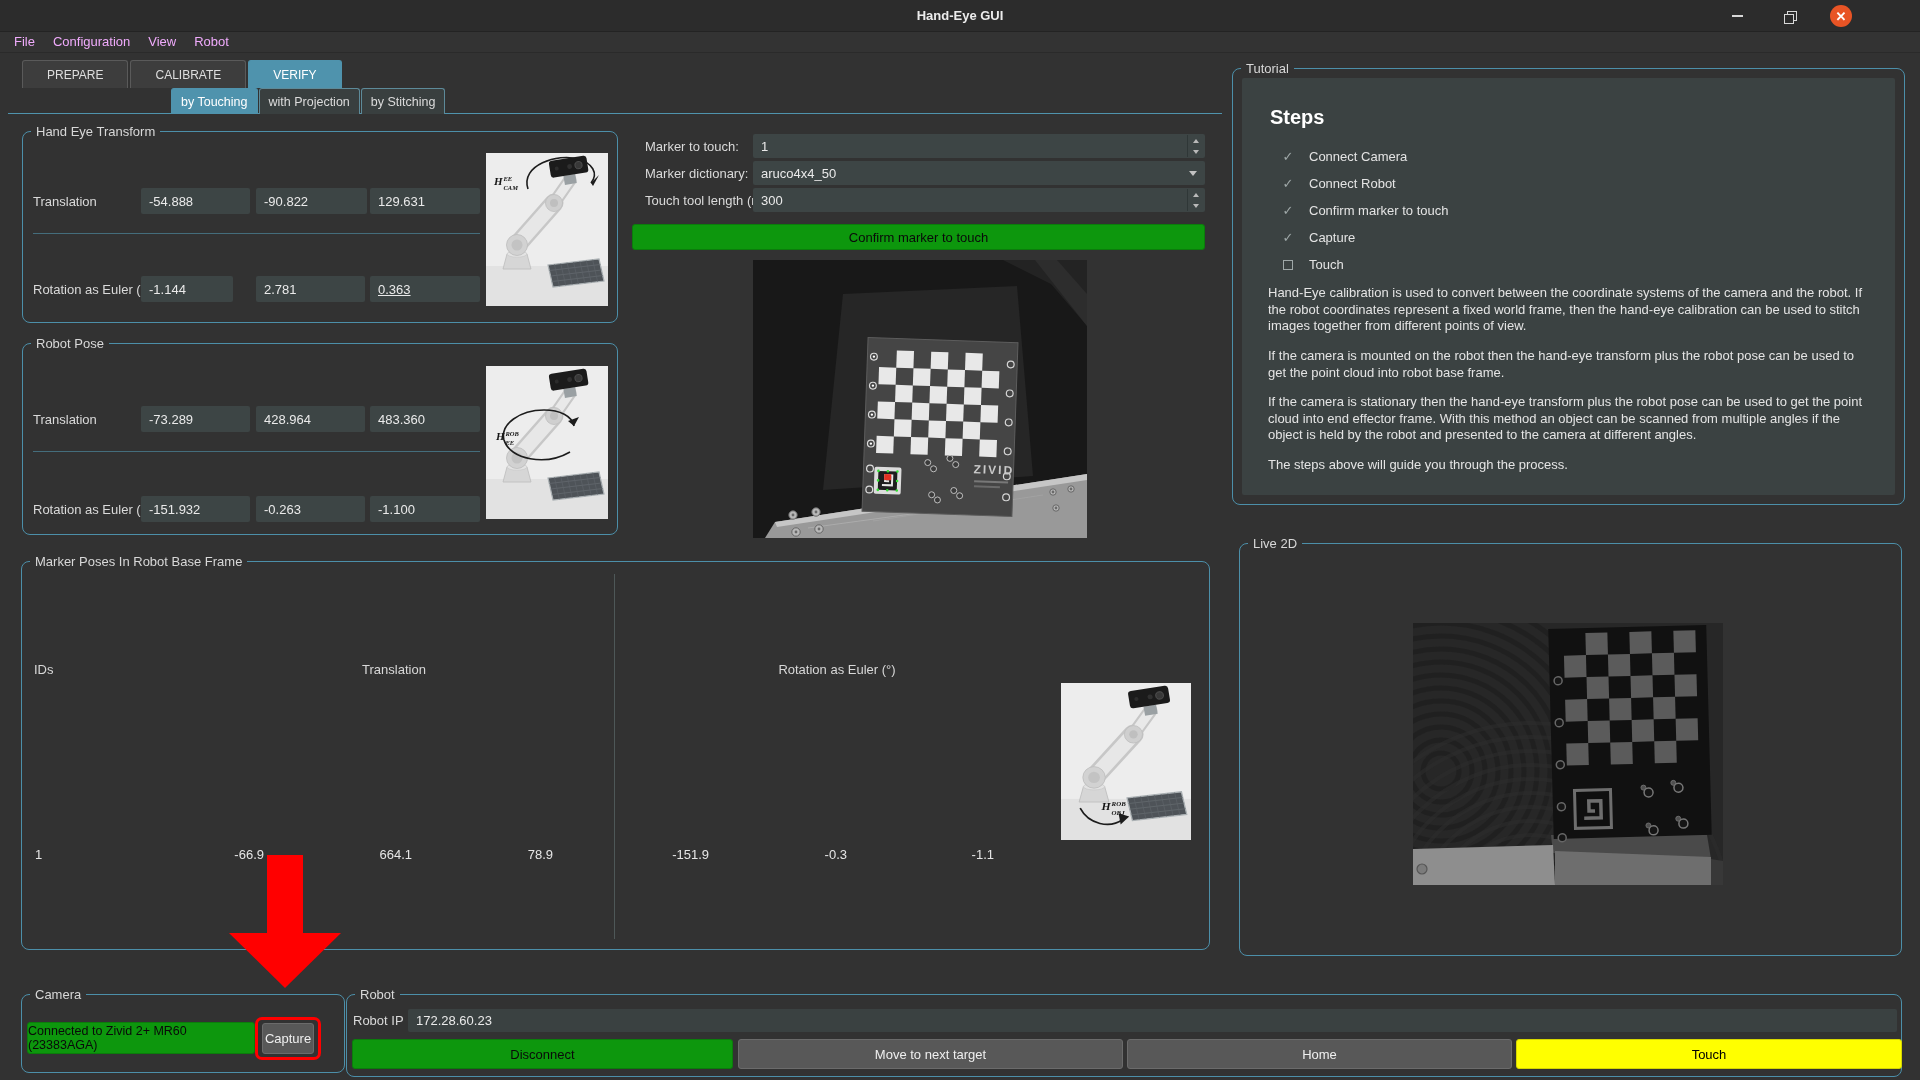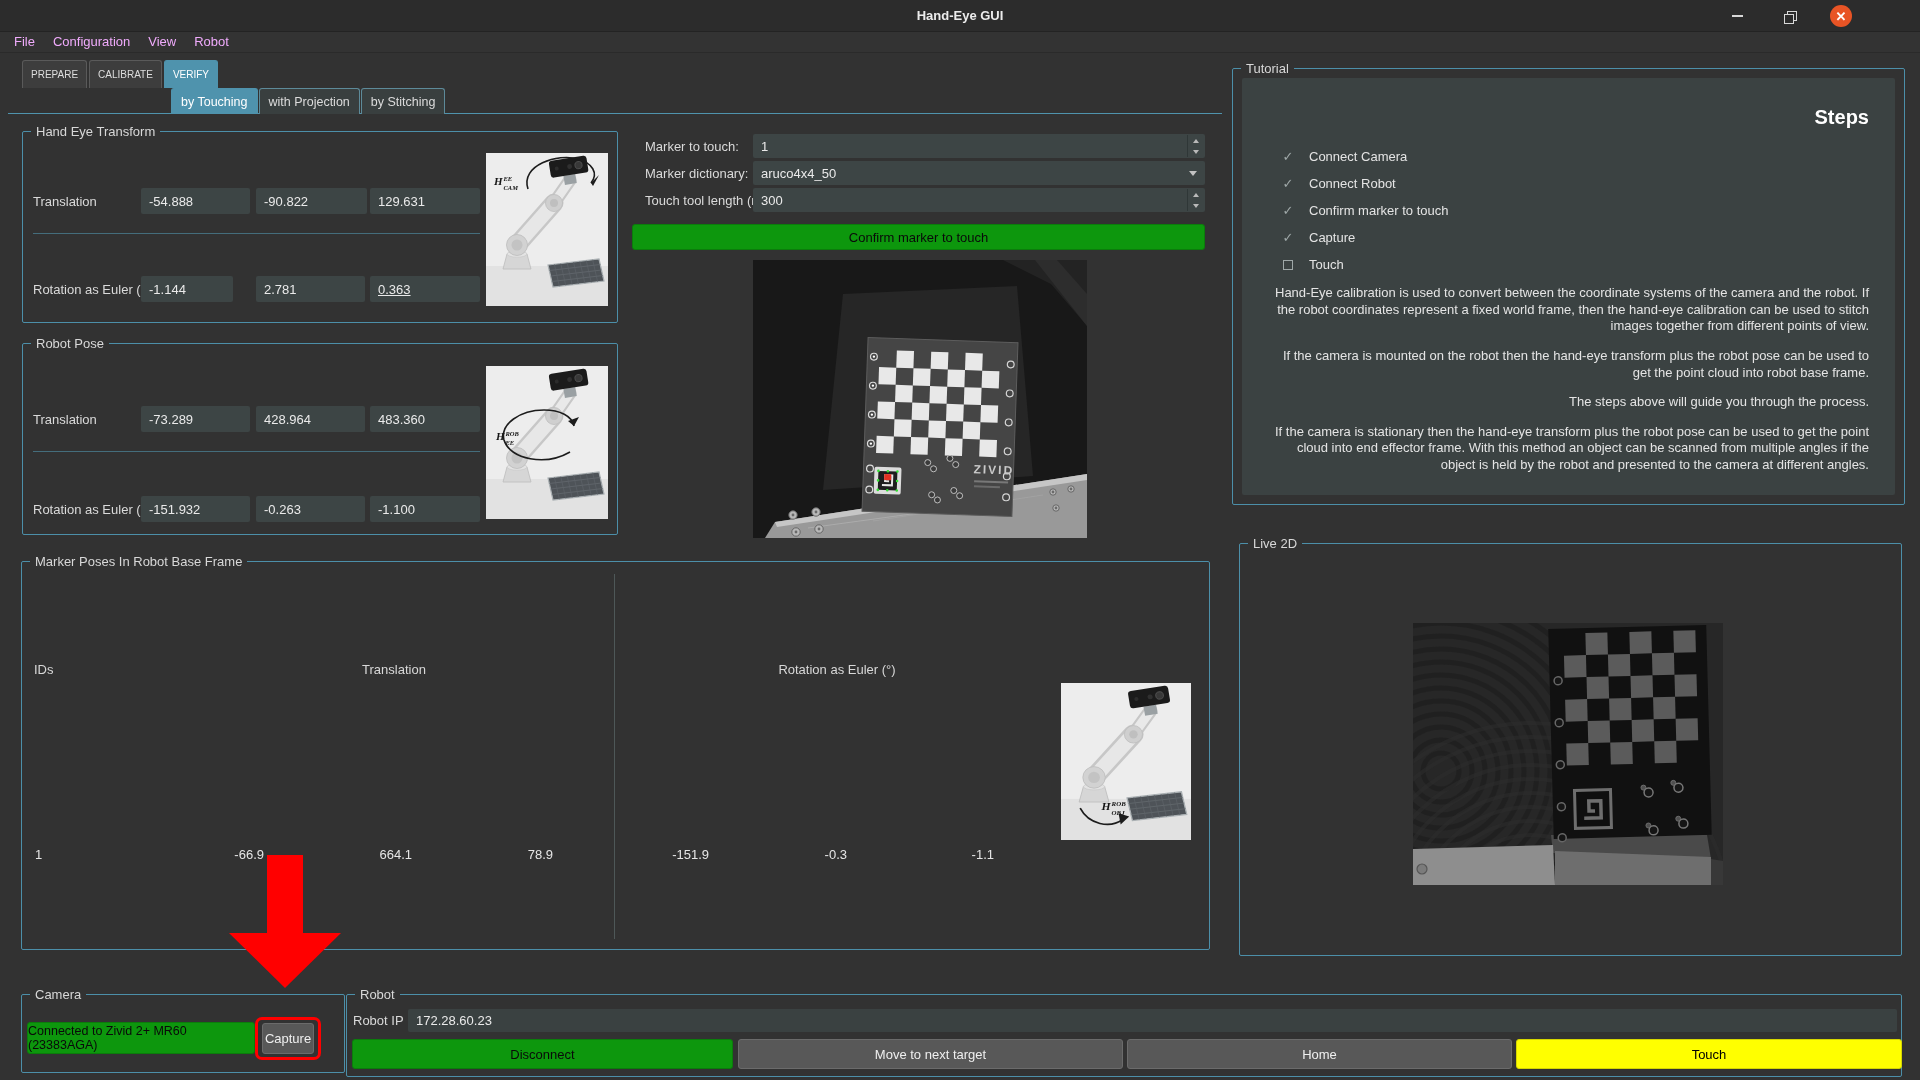--- a/index.html
+++ b/index.html
@@ -20,33 +20,33 @@
   .close-circle { width:22px; height:22px; border-radius:50%; background:#e85425; color:#fff;
                   display:flex; align-items:center; justify-content:center; font-size:13px; font-weight:bold; }
 
   
   .menubar { position:absolute; top:32px; left:0; width:100%; height:21px; background:#333333;
              border-bottom:1px solid #2a2a2a; padding-left:5px; }
   .menu-item { display:inline-block; padding:0 9px; font-size:13px; line-height:20px; color:#f0abfc; }
 
   
   .tabbar { position:absolute; left:22px; top:60px; height:28px; display:flex; z-index:2; }
-  .tab { height:28px; padding:0 8px; display:flex; align-items:center; font-size:10px;
+  .tab { height:28px; padding:0 24px; display:flex; align-items:center; font-size:12px;
          background:#3d3d3d; border:1px solid #5a5a5a; border-bottom:none; border-radius:3px 3px 0 0;
          margin-right:2px; color:#dedede; }
   .tab.active { background:#4f93ad; border-color:#4f93ad; color:#ffffff; }
   .subtabbar { position:absolute; left:171px; top:88px; height:26px; display:flex; z-index:2; }
   .subtab { height:26px; padding:0 9px; display:flex; align-items:center; font-size:12.5px;
             background:#393f3f; border:1px solid #5d8a99; border-bottom:none; border-radius:3px 3px 0 0;
             margin-right:1px; color:#dcdcdc; }
   .subtab.active { background:#4f93ad; border-color:#4f93ad; color:#ffffff; }
   .pane-line { position:absolute; left:8px; top:113px; width:1214px; height:1px; background:#4f93ad; z-index:1; }
 
   
-  .groupbox { position:absolute; border:1px solid #4c8fa9; border-radius:2px; }
+  .groupbox { position:absolute; border:1px solid #4c8fa9; border-radius:8px; }
   .gb-title { position:absolute; top:-8px; left:8px; background:#323232; padding:0 5px;
               font-size:13px; color:#d8d8d8; line-height:15px; white-space:nowrap; }
 
   .rowlabel { position:absolute; font-size:13px; color:#dadada; display:flex; align-items:center; height:26px; }
   .field { position:absolute; background:#3d4545; border-radius:2px; font-size:13px; color:#eaeaea;
            display:flex; align-items:center; padding:0 8px; }
   .sepline { position:absolute; height:1px; background:#446d7c; }
   .spin { position:absolute; right:1px; top:1px; bottom:1px; width:17px; border-left:1px solid #2f3737;
           display:flex; flex-direction:column; }
   .spin > div { flex:1; display:flex; align-items:center; justify-content:center; }
@@ -67,21 +67,21 @@
   .imgslot { position:absolute; }
 
   
   .th { position:absolute; font-size:13px; color:#d8d8d8; }
   .vdivider { position:absolute; width:1px; background:#4e5858; }
   .table-row { position:absolute; left:1px; right:1px; height:30px; }
   .cell { position:absolute; font-size:13px; color:#e6e6e6; line-height:30px; }
 
   
   .tut-panel { position:absolute; left:9px; top:9px; right:9px; bottom:9px; background:#3b4242;
-               border-radius:2px; padding:24px 26px 10px 26px; overflow:hidden;text-align:right; }
+               border-radius:2px; padding:24px 26px 10px 26px; overflow:hidden; }
   .tut-heading { font-size:20px; font-weight:bold; color:#ffffff; margin:4px 0 20px 2px; }
   .step-item { display:flex; align-items:center; margin:0 0 12px 12px; font-size:13px; color:#e4e4e4; }
   .step-icon { width:16px; margin-right:13px; color:#9fa8a8; font-size:13px; display:flex;
                align-items:center; justify-content:center; }
   .step-box { width:10px; height:10px; border:1px solid #9fa8a8; display:block; }
   .tut-p { font-size:13px; line-height:1.28; color:#e4e4e4; margin-top:13px; }
 
   
   #red-arrow { position:absolute; left:225px; top:855px; width:120px; height:135px; z-index:40; }
   #capture-ring { position:absolute; left:233px; top:22px; width:66px; height:43px;
@@ -447,22 +447,22 @@
           </div>
           <div class="step-item">
             <span class="step-icon">
               <span class="step-box"></span>
             </span>
             <span>Touch</span>
           </div>
         </div>
       <p class="tut-p">Hand-Eye calibration is used to convert between the coordinate systems of the camera and the robot. If the robot coordinates represent a fixed world frame, then the hand-eye calibration can be used to stitch images together from different points of view.</p>
       <p class="tut-p">If the camera is mounted on the robot then the hand-eye transform plus the robot pose can be used to get the point cloud into robot base frame.</p>
+      <p class="tut-p">If the camera is stationary then the hand-eye transform plus the robot pose can be used to get the point cloud into end effector frame. With this method an object can be scanned from multiple angles if the object is held by the robot and presented to the camera at different angles.</p>
       <p class="tut-p">The steps above will guide you through the process.</p>
-      <p class="tut-p">If the camera is stationary then the hand-eye transform plus the robot pose can be used to get the point cloud into end effector frame. With this method an object can be scanned from multiple angles if the object is held by the robot and presented to the camera at different angles.</p>
     </div>
   </div>
 
   <div class="groupbox" style="left:1239px;top:543px;width:663px;height:413px;">
     <span class="gb-title">Live 2D</span>
     <div class="imgslot" id="live2d-view" style="left:173px;top:79px;width:310px;height:262px;">
         <svg viewBox="0 0 310 262" preserveAspectRatio="none">
           <rect width="310" height="262" fill="#272727"></rect>
           <circle cx="28" cy="148" r="18" fill="none" stroke="#1f1f1f" stroke-width="5" opacity="0.8"></circle>
           <circle cx="28" cy="148" r="31" fill="none" stroke="#1f1f1f" stroke-width="5" opacity="0.8"></circle>

